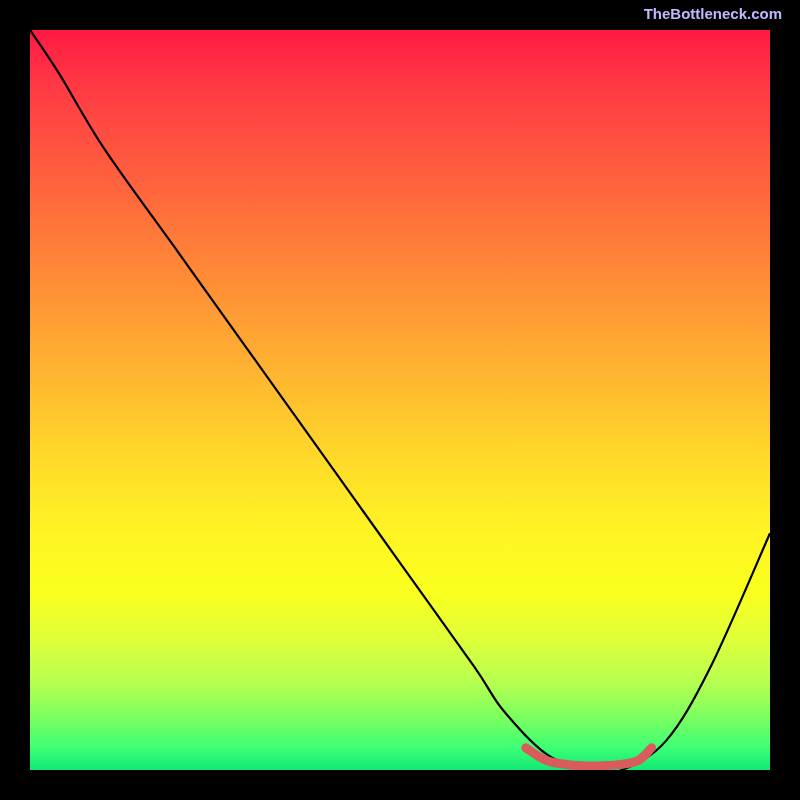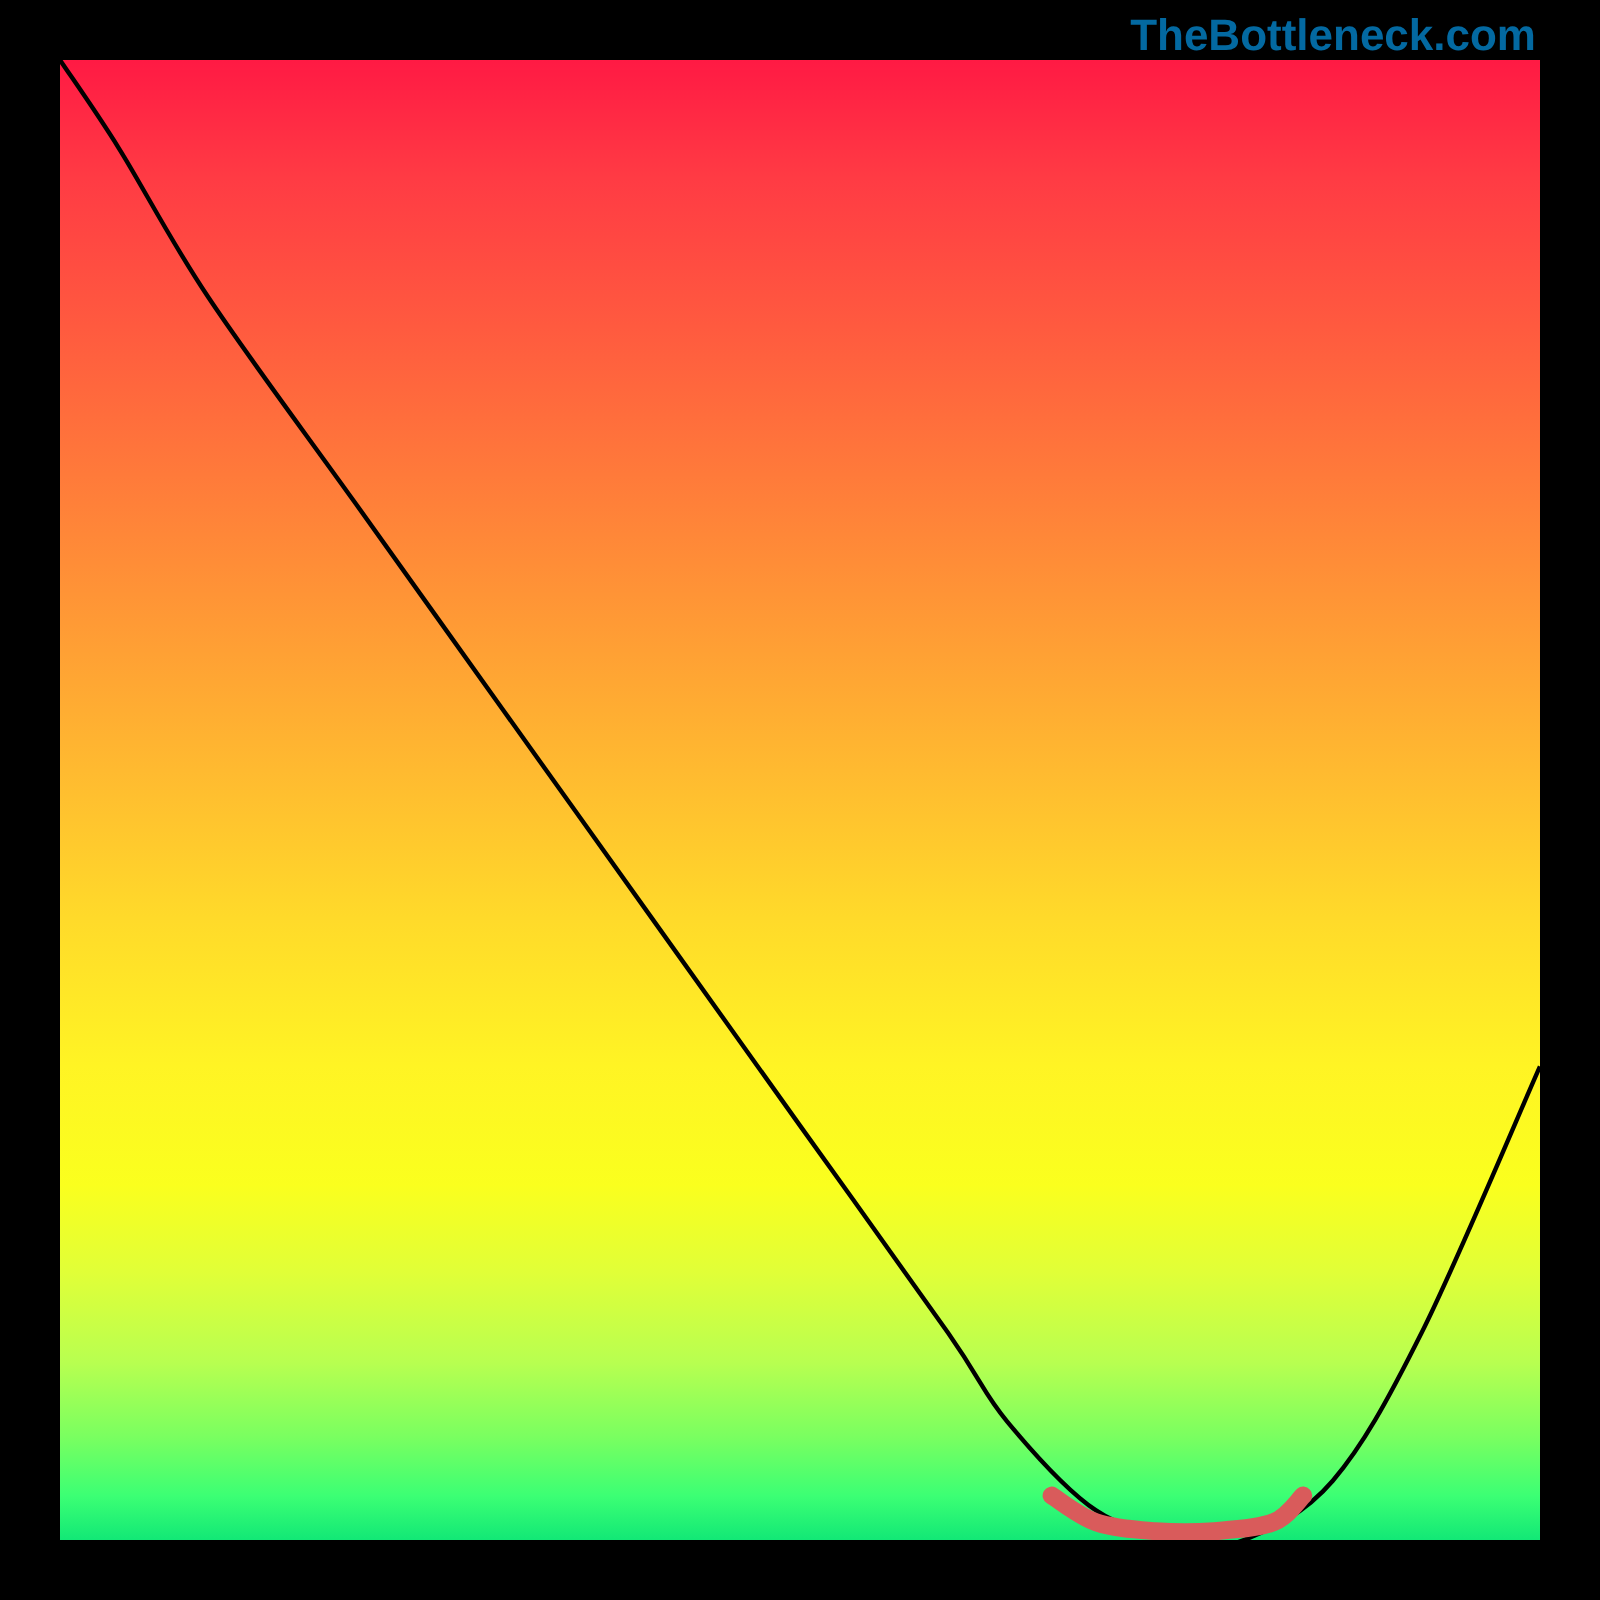--- a/index.html
+++ b/index.html
@@ -8,23 +8,23 @@
     background: #000;
     width: 800px;
     height: 800px;
     position: relative;
     overflow: hidden;
     font-family: Arial, sans-serif;
   }
   .watermark {
     position: absolute;
     top: 5px;
-    right: 32px;
-    color: #0369a1;
-    font-size: 22px;
+    right: 18px;
+    color: #c4b5fd;
+    font-size: 15px;
     font-weight: bold;
     z-index: 10;
   }
   .frame {
     position: absolute;
     top: 0;
     left: 0;
     width: 800px;
     height: 800px;
   }

